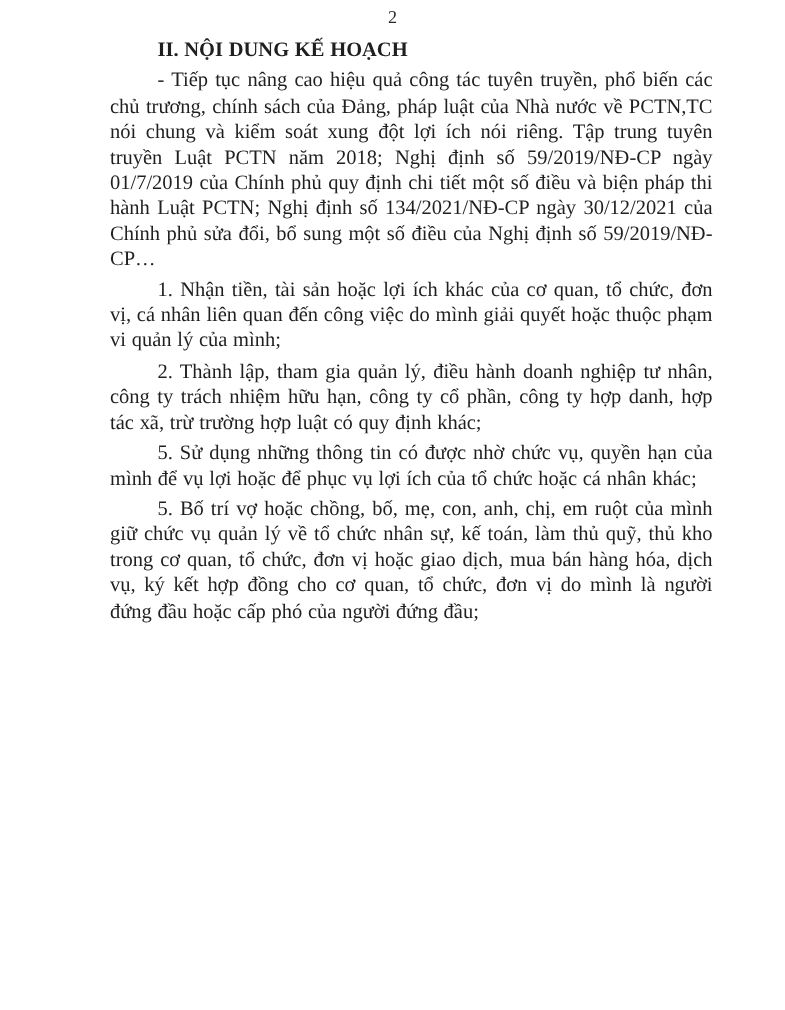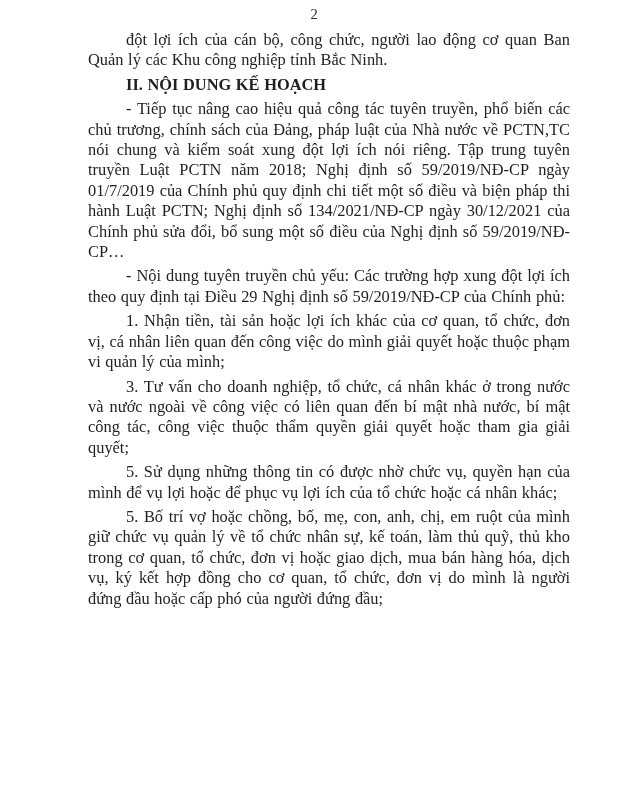--- a/index.html
+++ b/index.html
@@ -46,35 +46,33 @@
 </style>
 </head>
 <body>
 
 <div class="page">
 
   <div class="page-number">2</div>
 
   <div class="content">
 
-    <p class="p-noindent">đột lợi ích của cán bộ, công chức, người lao động cơ quan Ban Quản lý các Khu công nghiệp tỉnh Bắc Ninh.</p>
 
     <p class="p-bold p-left">II. NỘI DUNG KẾ HOẠCH</p>
 
 
     <p>- Tiếp tục nâng cao hiệu quả công tác tuyên truyền, phổ biến các chủ trương, chính sách của Đảng, pháp luật của Nhà nước về PCTN,TC nói chung và kiểm soát xung đột lợi ích nói riêng. Tập trung tuyên truyền Luật PCTN năm 2018; Nghị định số 59/2019/NĐ-CP ngày 01/7/2019 của Chính phủ quy định chi tiết một số điều và biện pháp thi hành Luật PCTN; Nghị định số 134/2021/NĐ-CP ngày 30/12/2021 của Chính phủ sửa đổi, bổ sung một số điều của Nghị định số 59/2019/NĐ-CP…</p>
 
-    <p>- Nội dung tuyên truyền chủ yếu: Các trường hợp xung đột lợi ích theo quy định tại Điều 29 Nghị định số 59/2019/NĐ-CP của Chính phủ:</p>
 
 
 
     <p>1. Nhận tiền, tài sản hoặc lợi ích khác của cơ quan, tổ chức, đơn vị, cá nhân liên quan đến công việc do mình giải quyết hoặc thuộc phạm vi quản lý của mình;</p>
 
+    <p>2. Thành lập, tham gia quản lý, điều hành doanh nghiệp tư nhân, công ty trách nhiệm hữu hạn, công ty cổ phần, công ty hợp danh, hợp tác xã, trừ trường hợp luật có quy định khác;</p>
 
-    <p>3. Tư vấn cho doanh nghiệp, tổ chức, cá nhân khác ở trong nước và nước ngoài về công việc có liên quan đến bí mật nhà nước, bí mật công tác, công việc thuộc thẩm quyền giải quyết hoặc tham gia giải quyết;</p>
 
     <p>5. Sử dụng những thông tin có được nhờ chức vụ, quyền hạn của mình để vụ lợi hoặc để phục vụ lợi ích của tổ chức hoặc cá nhân khác;</p>
 
     <p>5. Bố trí vợ hoặc chồng, bố, mẹ, con, anh, chị, em ruột của mình giữ chức vụ quản lý về tổ chức nhân sự, kế toán, làm thủ quỹ, thủ kho trong cơ quan, tổ chức, đơn vị hoặc giao dịch, mua bán hàng hóa, dịch vụ, ký kết hợp đồng cho cơ quan, tổ chức, đơn vị do mình là người đứng đầu hoặc cấp phó của người đứng đầu;</p>
 
   </div>
 
 </div>
 
 </body></html>

